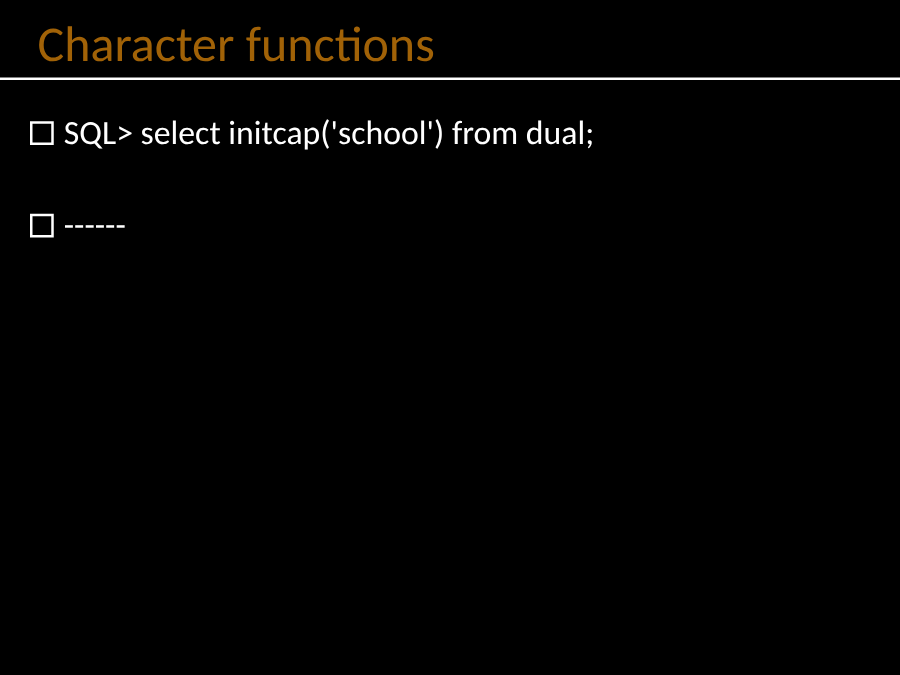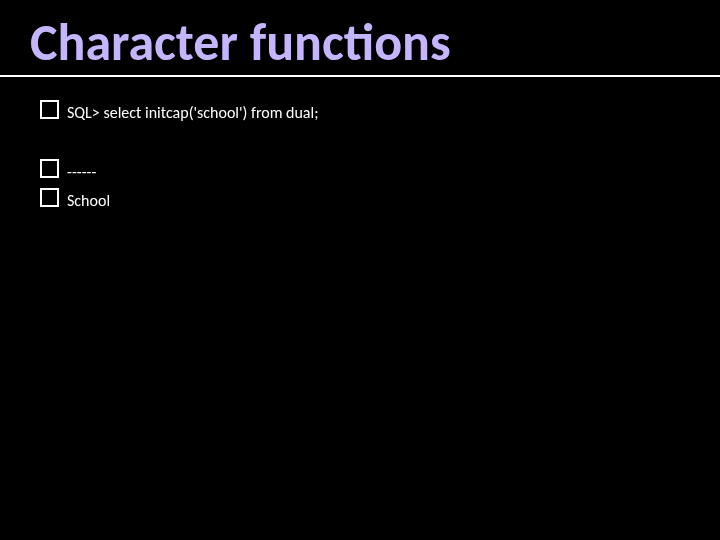--- a/index.html
+++ b/index.html
@@ -17,31 +17,31 @@
     background: #000;
     position: relative;
     box-sizing: border-box;
   }
   .title-band {
     padding: 14px 0 4px 30px;
     border-bottom: 2px solid #fff;
     margin-bottom: 22px;
   }
   .title {
-    color: #c4b5fd;
-    font-size: 52px;
-    font-weight: 700;
+    color: #a16207;
+    font-size: 40px;
+    font-weight: 400;
     letter-spacing: 0px;
     line-height: 1.1;
   }
   .content {
-    padding-left: 40px;
+    padding-left: 24px;
     padding-right: 30px;
     color: #fff;
-    font-size: 16px;
+    font-size: 27px;
     line-height: 1.55;
   }
   .line {
     display: flex;
     align-items: baseline;
     margin-bottom: 2px;
   }
   .spacer {
     height: 30px;
   }
@@ -70,18 +70,14 @@
   <div class="content">
     <div class="line">
       <span class="bullet"></span>
       <span class="txt">SQL&gt; select initcap('school') from dual;</span>
     </div>
     <div class="spacer"></div>
     <div class="line">
       <span class="bullet"></span>
       <span class="txt">------</span>
     </div>
-    <div class="line">
-      <span class="bullet"></span>
-      <span class="txt">School</span>
-    </div>
   </div>
 </div>
 
 </body></html>

